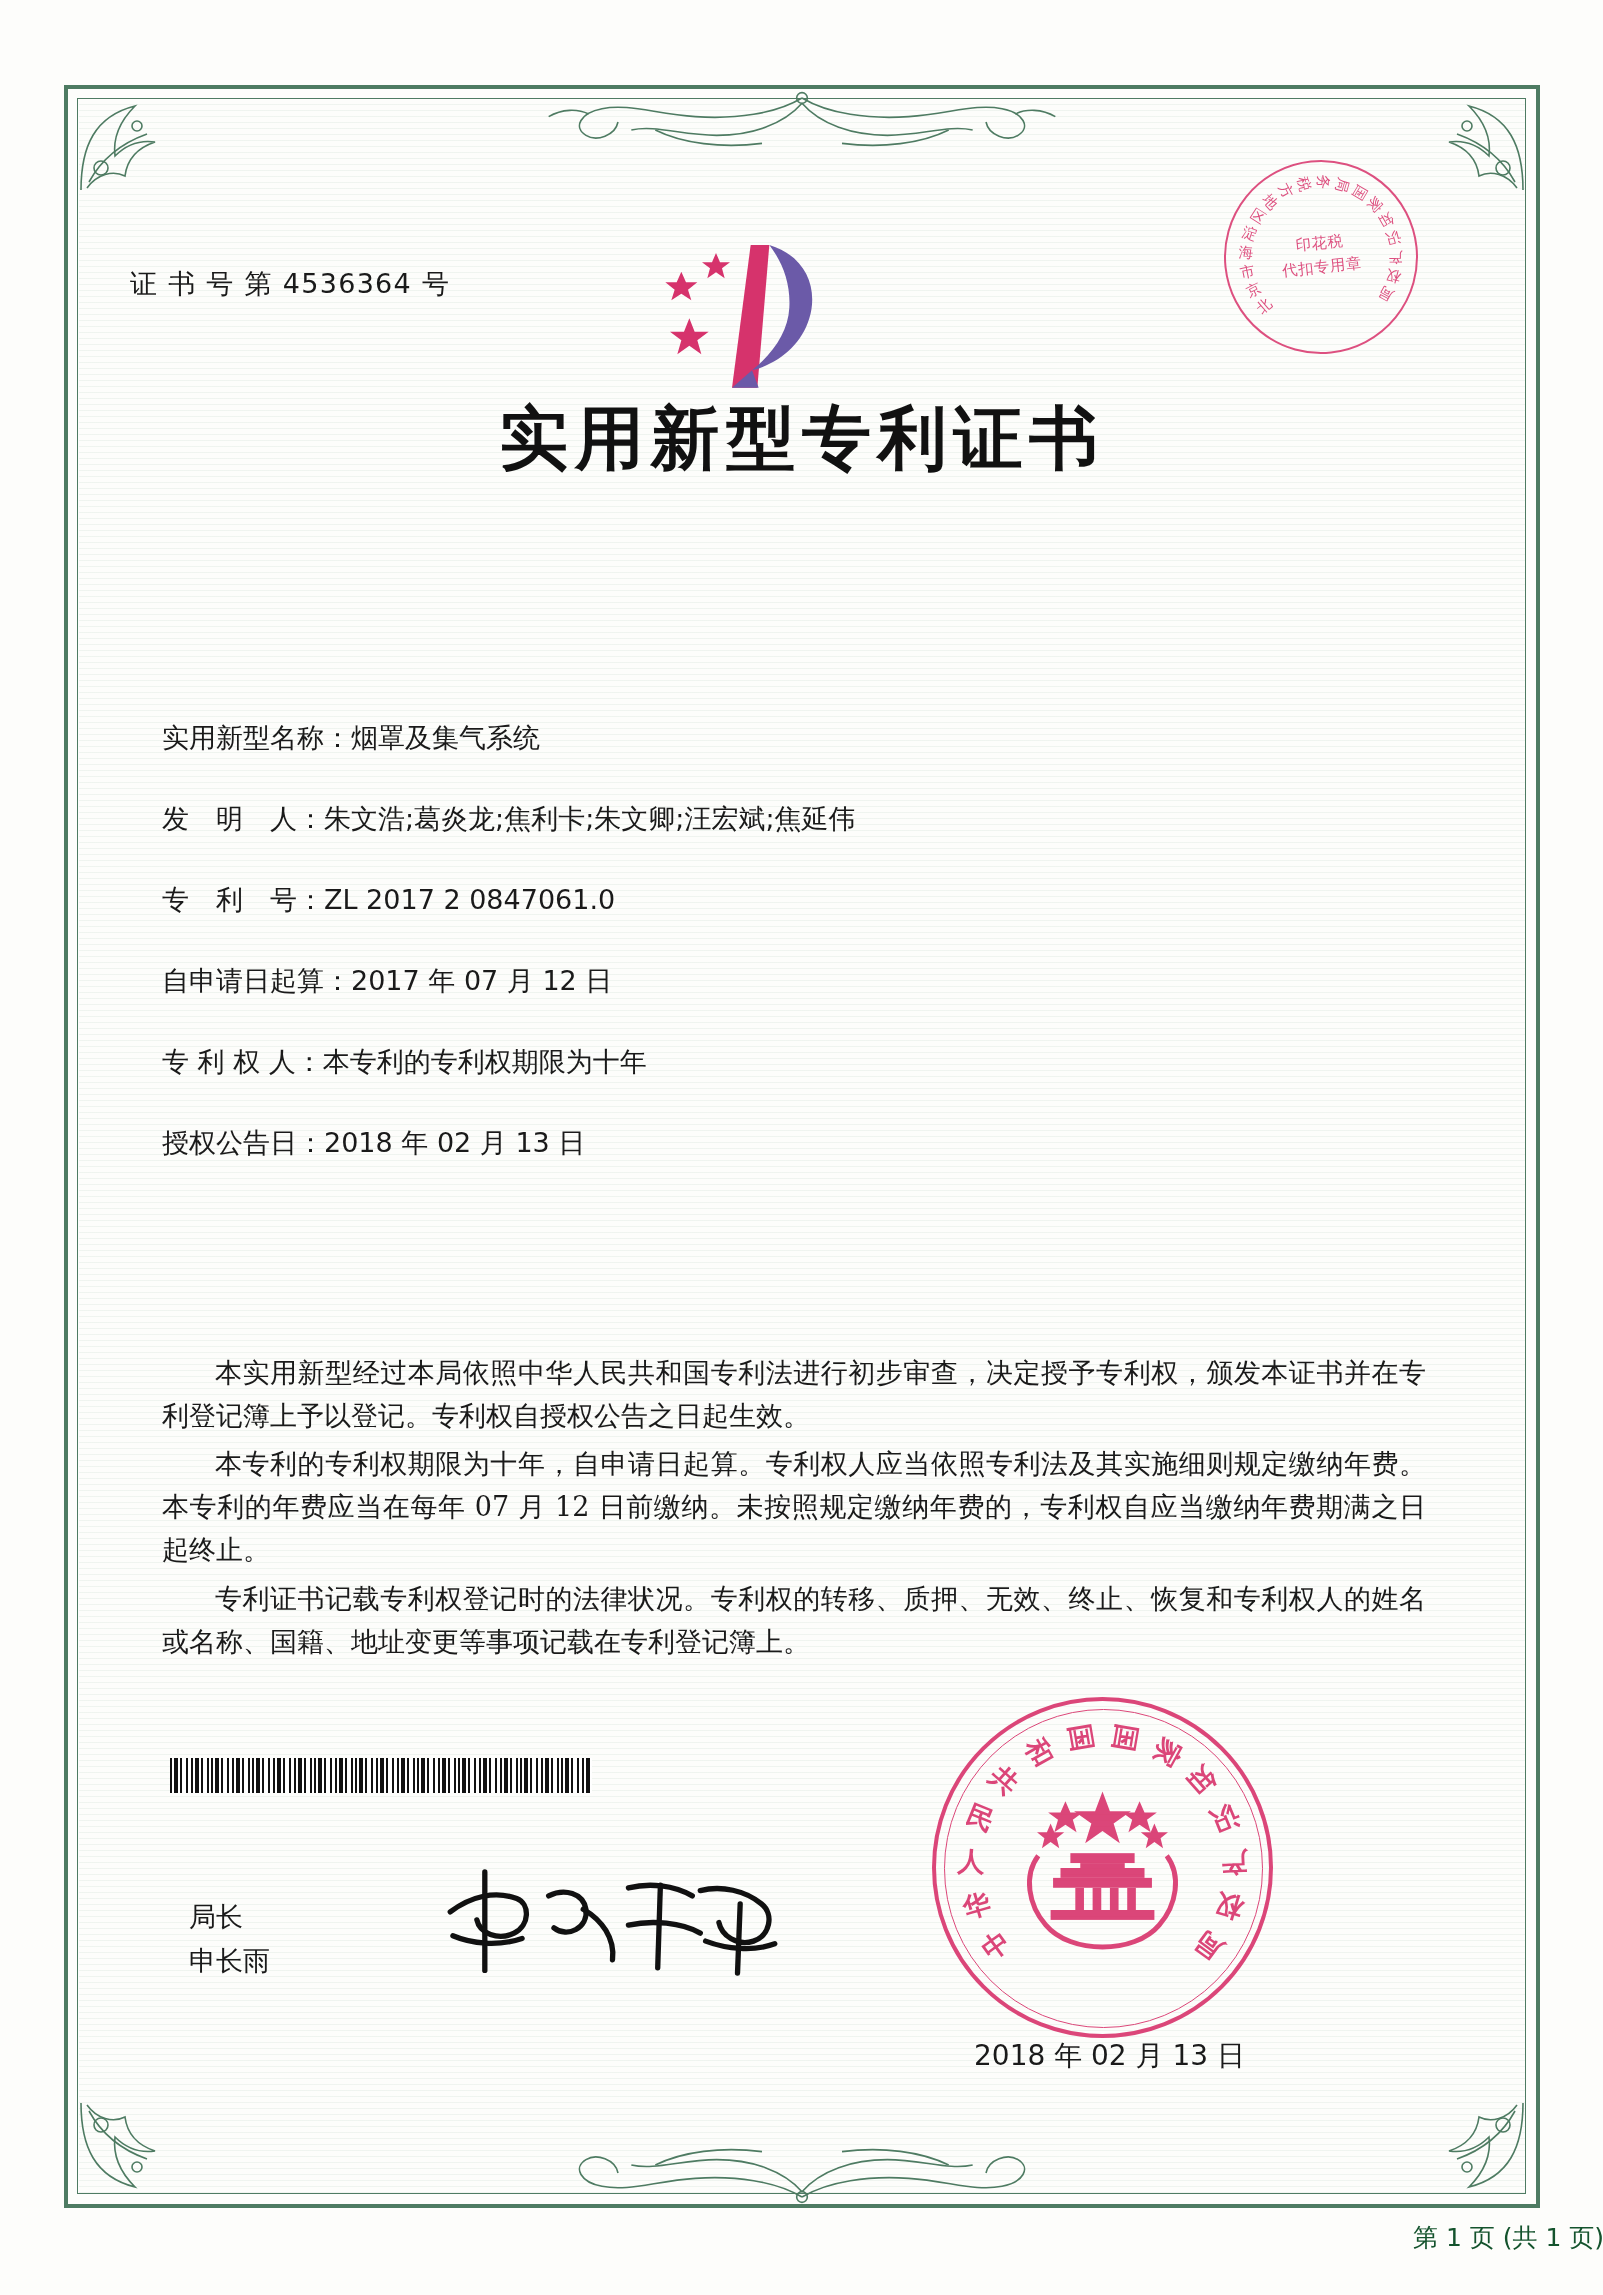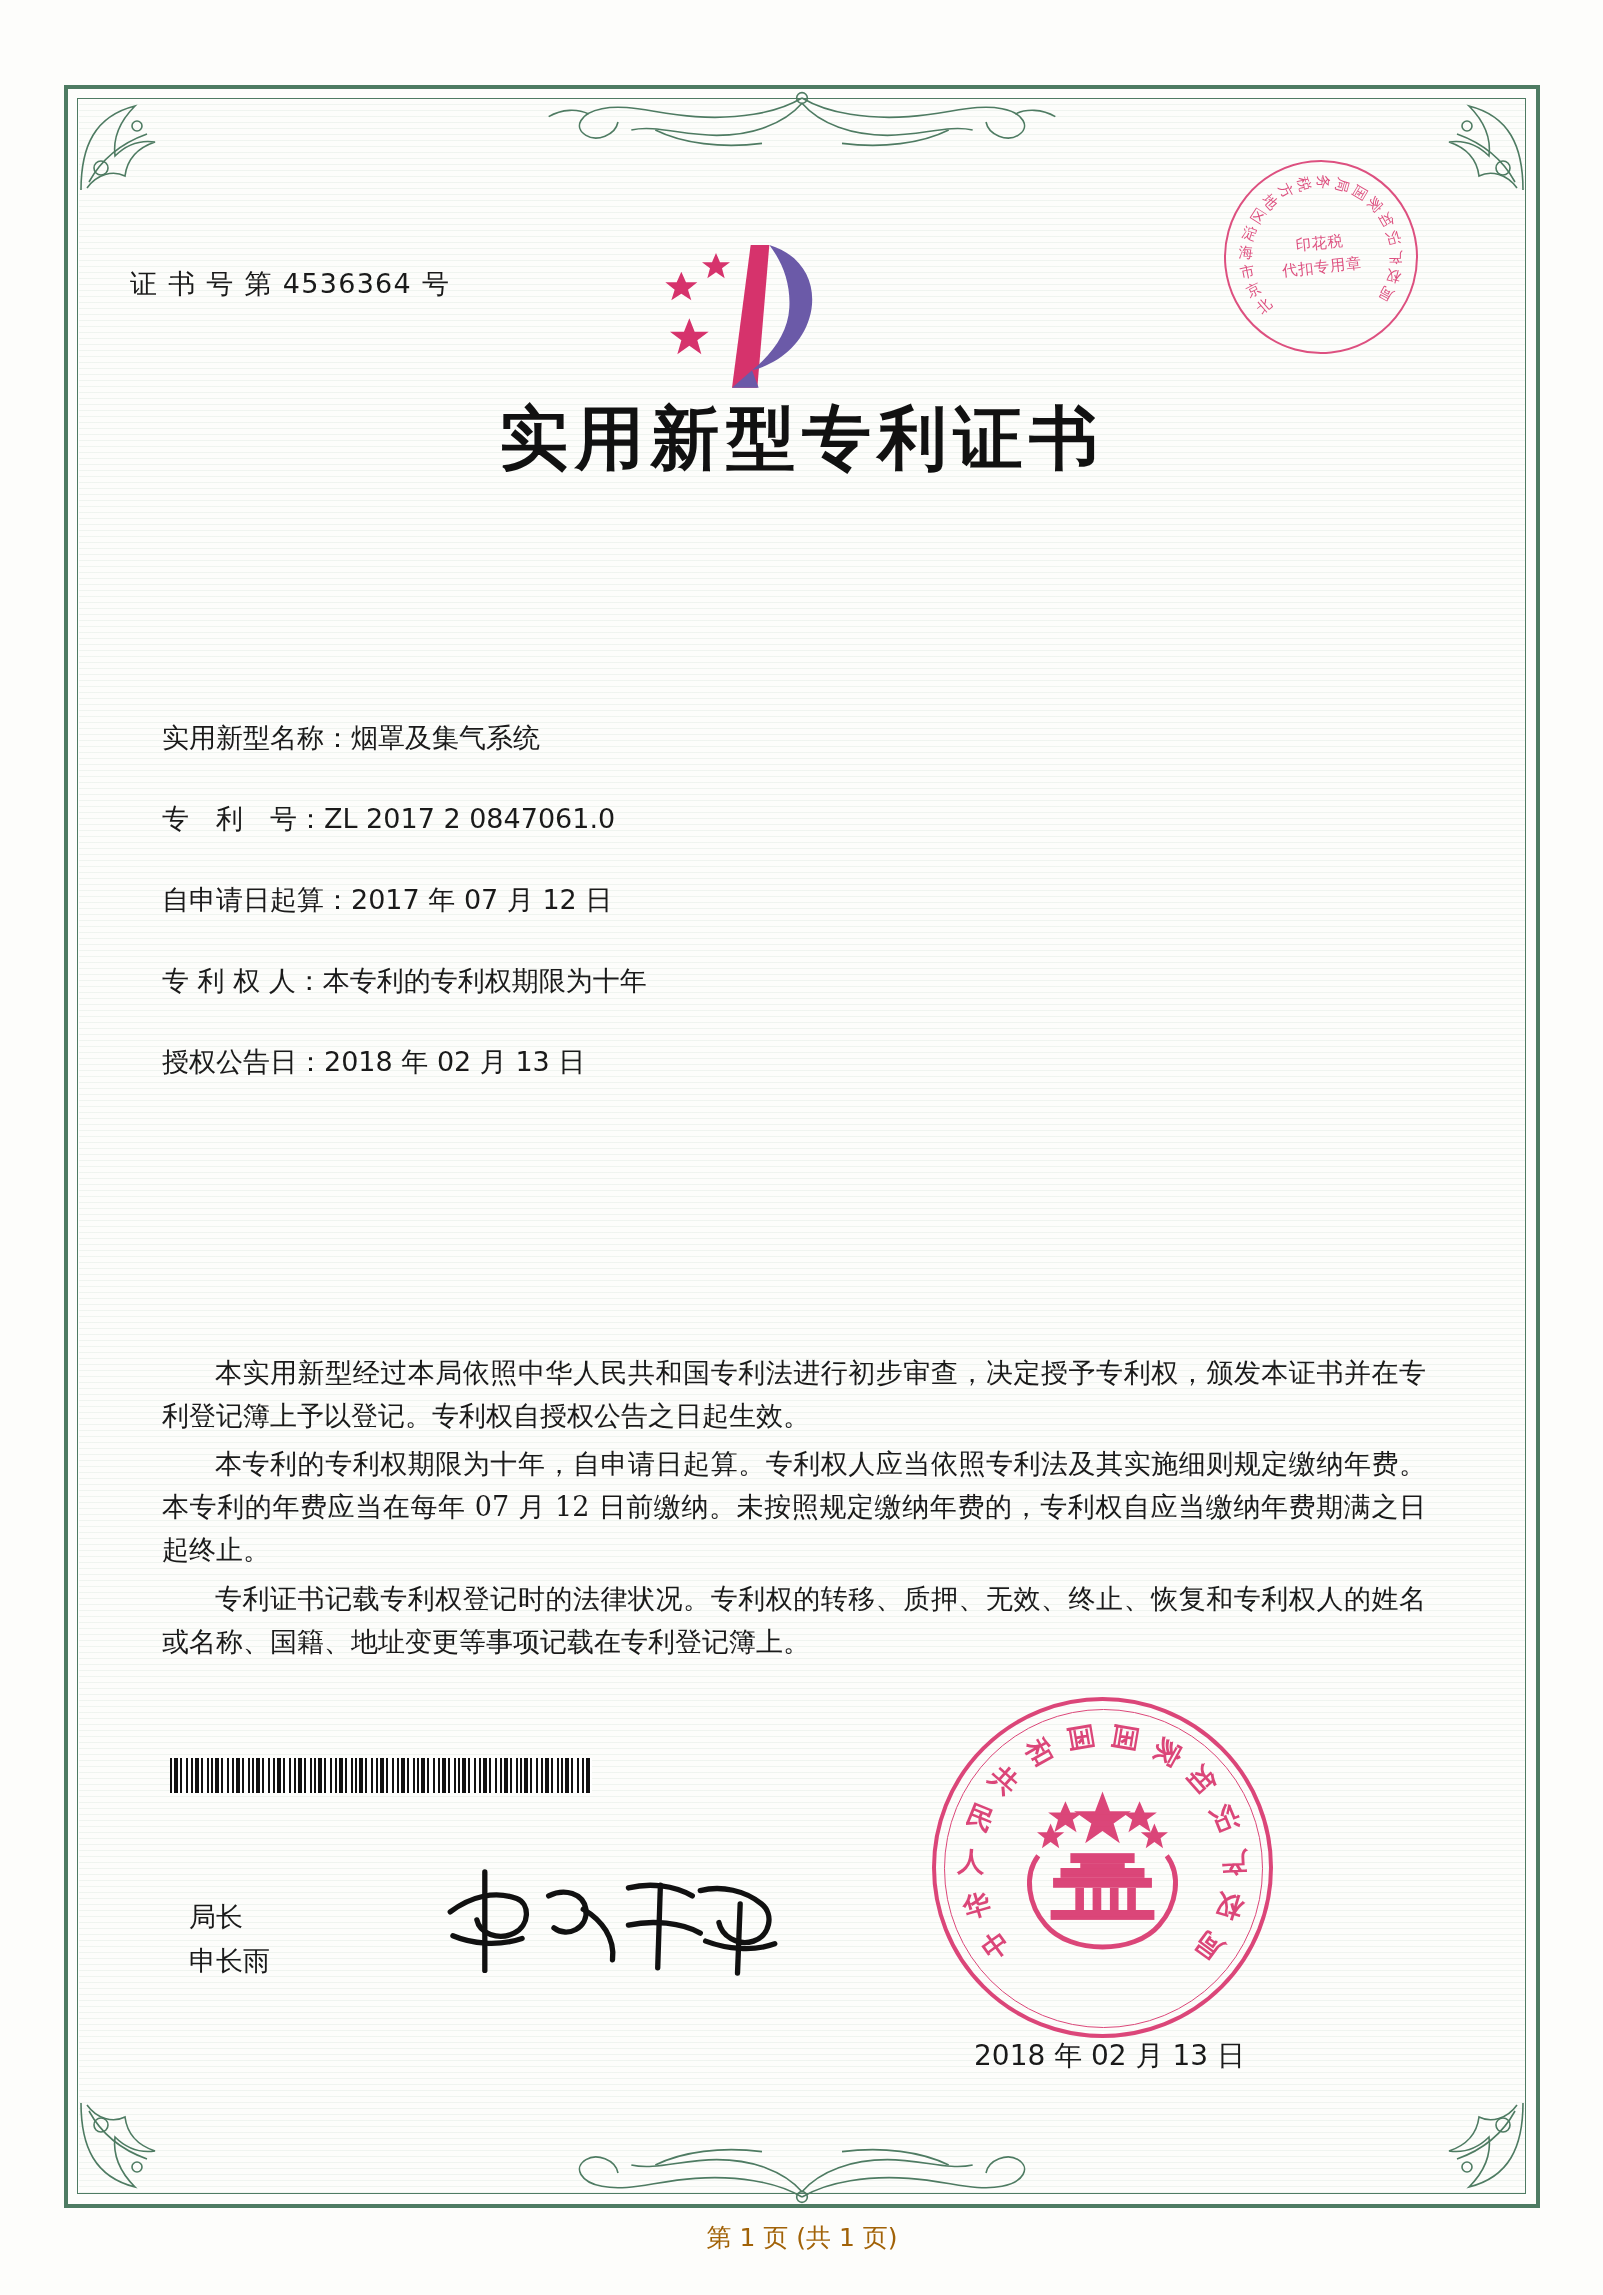--- a/index.html
+++ b/index.html
@@ -257,23 +257,23 @@
     color: #1a1a1a;
     font-family: "DejaVu Sans", "Liberation Sans", sans-serif;
     white-space: nowrap;
   }
 
   .page-footer {
     position: absolute;
     left: 0;
     top: 2221px;
     width: 1604px;
-    text-align: center;
+    text-align: right;
     font-size: 25px;
-    color: #a16207;
+    color: #14532d;
     font-family: "DejaVu Sans", "Liberation Sans", sans-serif;
   }
 </style>
 </head>
 <body>
 
 <div class="page">
 
   <div class="border-outer"></div>
   <div class="border-inner"></div>
@@ -377,20 +377,23 @@
       <div>印花税</div>
       <div>代扣专用章</div>
     </div>
   </div>
 
   <div class="title">实用新型专利证书</div>
 
   <div class="fields">
     <div class="field-row">
       <span class="field-label">实用新型名称：</span><span class="field-value">烟罩及集气系统</span>
+    </div>
+    <div class="field-row">
+      <span class="field-label">发　明　人：</span><span class="field-value">朱文浩;葛炎龙;焦利卡;朱文卿;汪宏斌;焦延伟</span>
     </div>
     <div class="field-row">
       <span class="field-label">专　利　号：</span><span class="field-value">ZL 2017 2 0847061.0</span>
     </div>
     <div class="field-row">
       <span class="field-label">自申请日起算：</span><span class="field-value">2017 年 07 月 12 日</span>
     </div>
     <div class="field-row">
       <span class="field-label">专 利 权 人：</span><span class="field-value">本专利的专利权期限为十年</span>
     </div>

